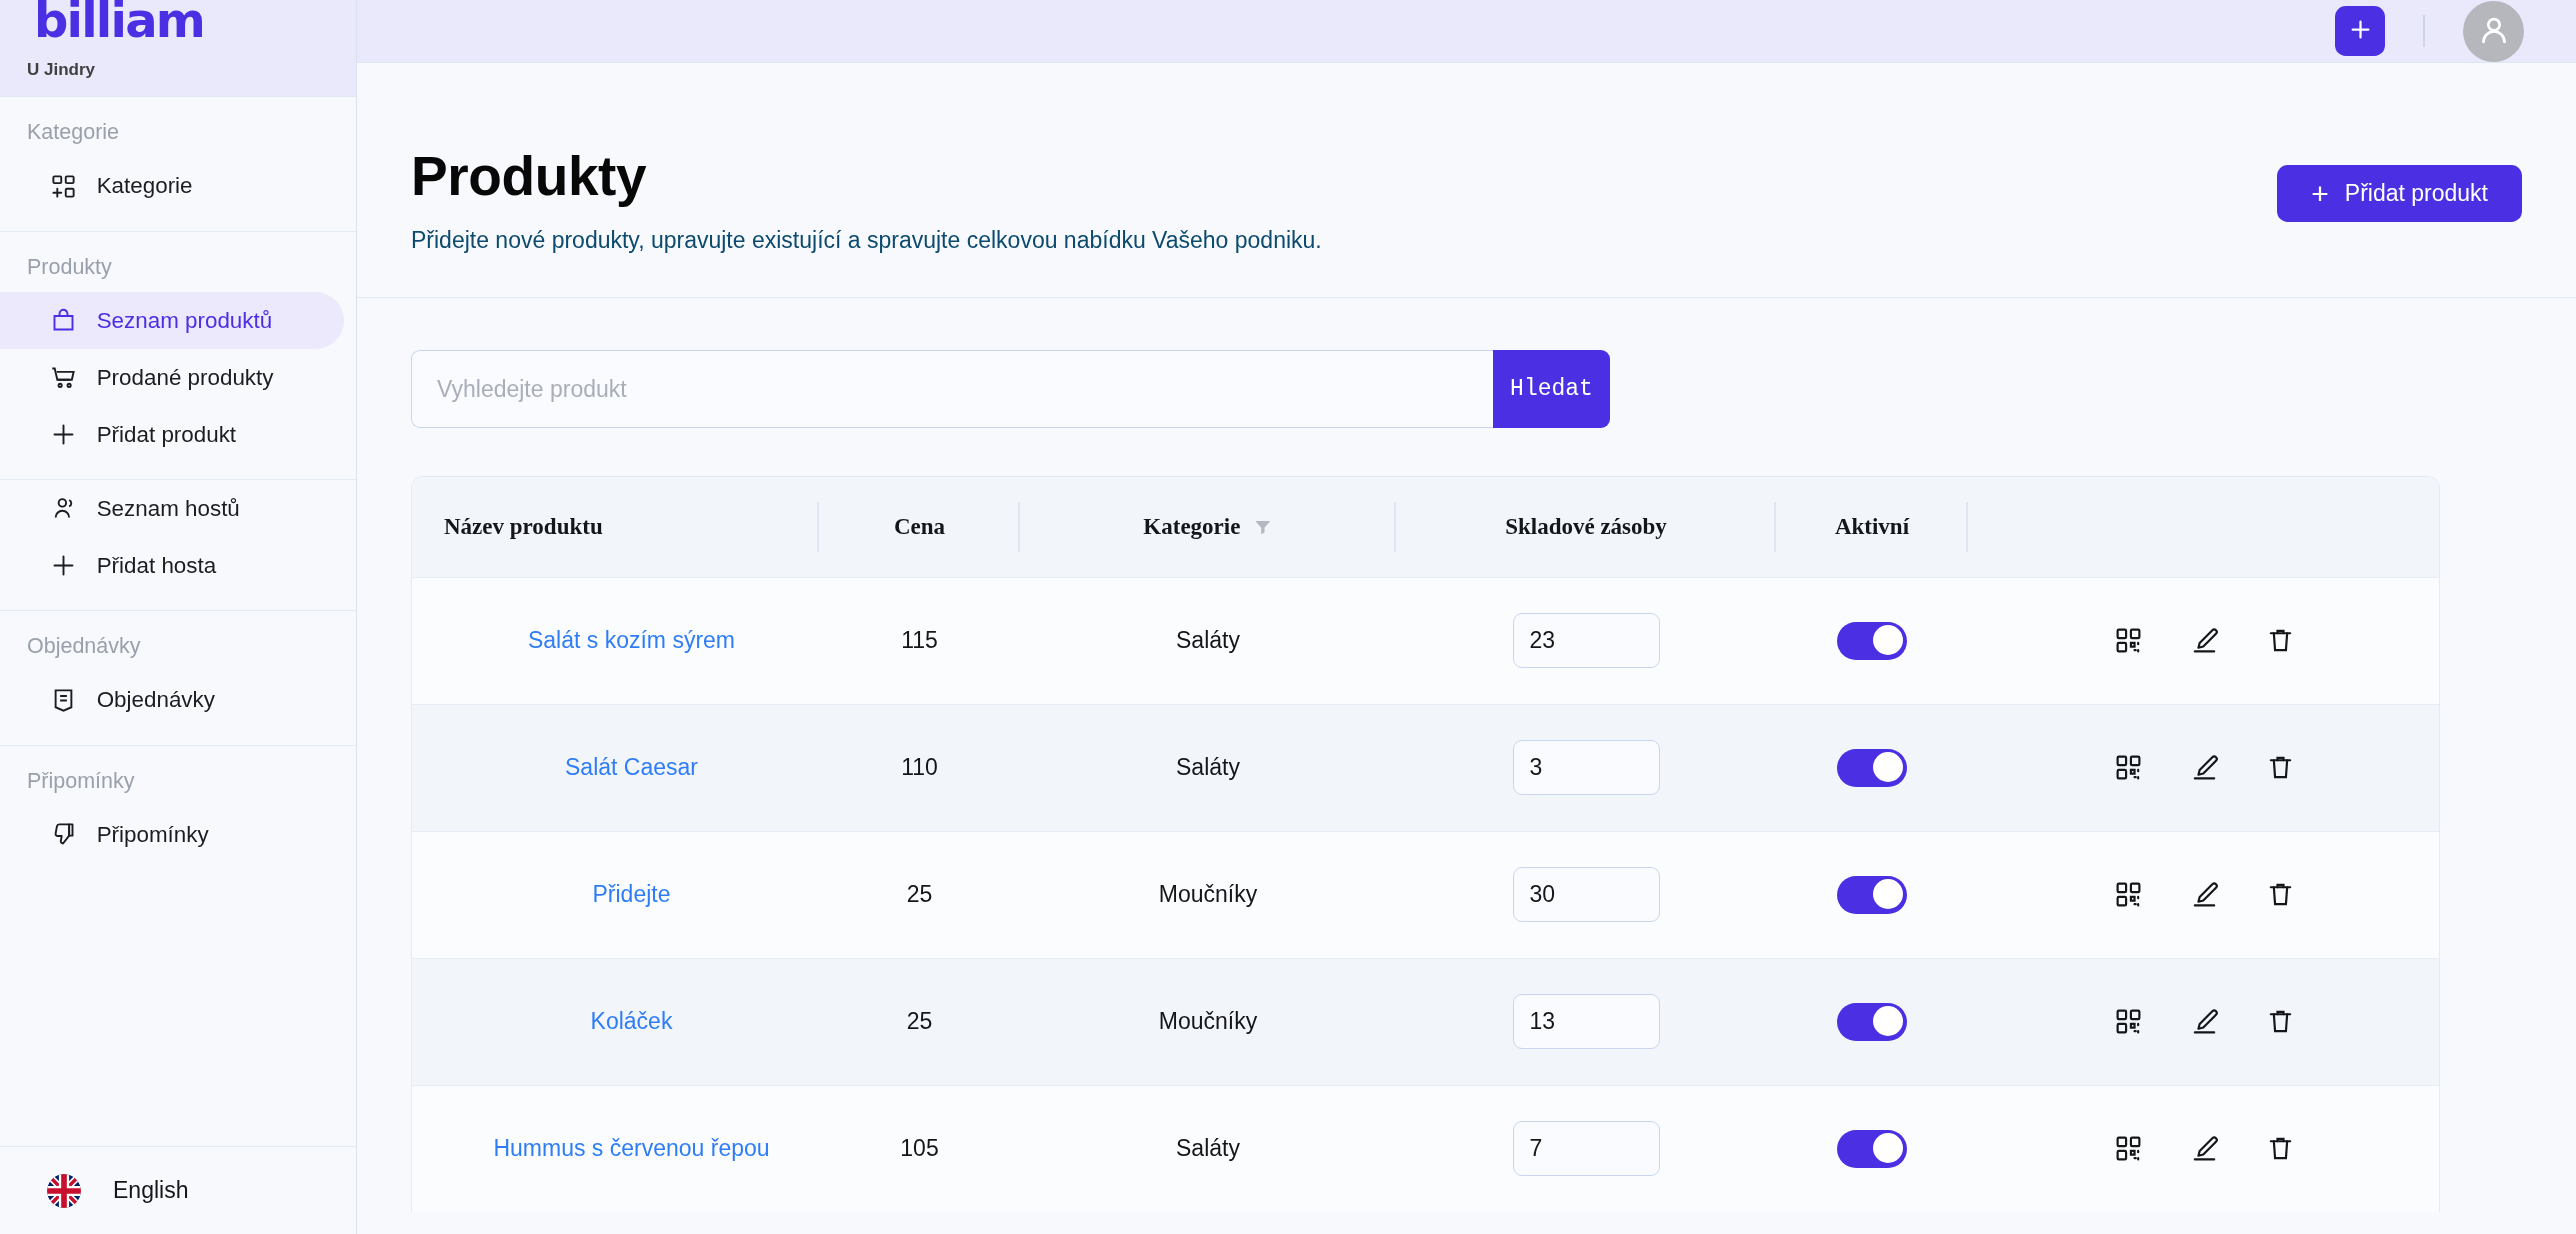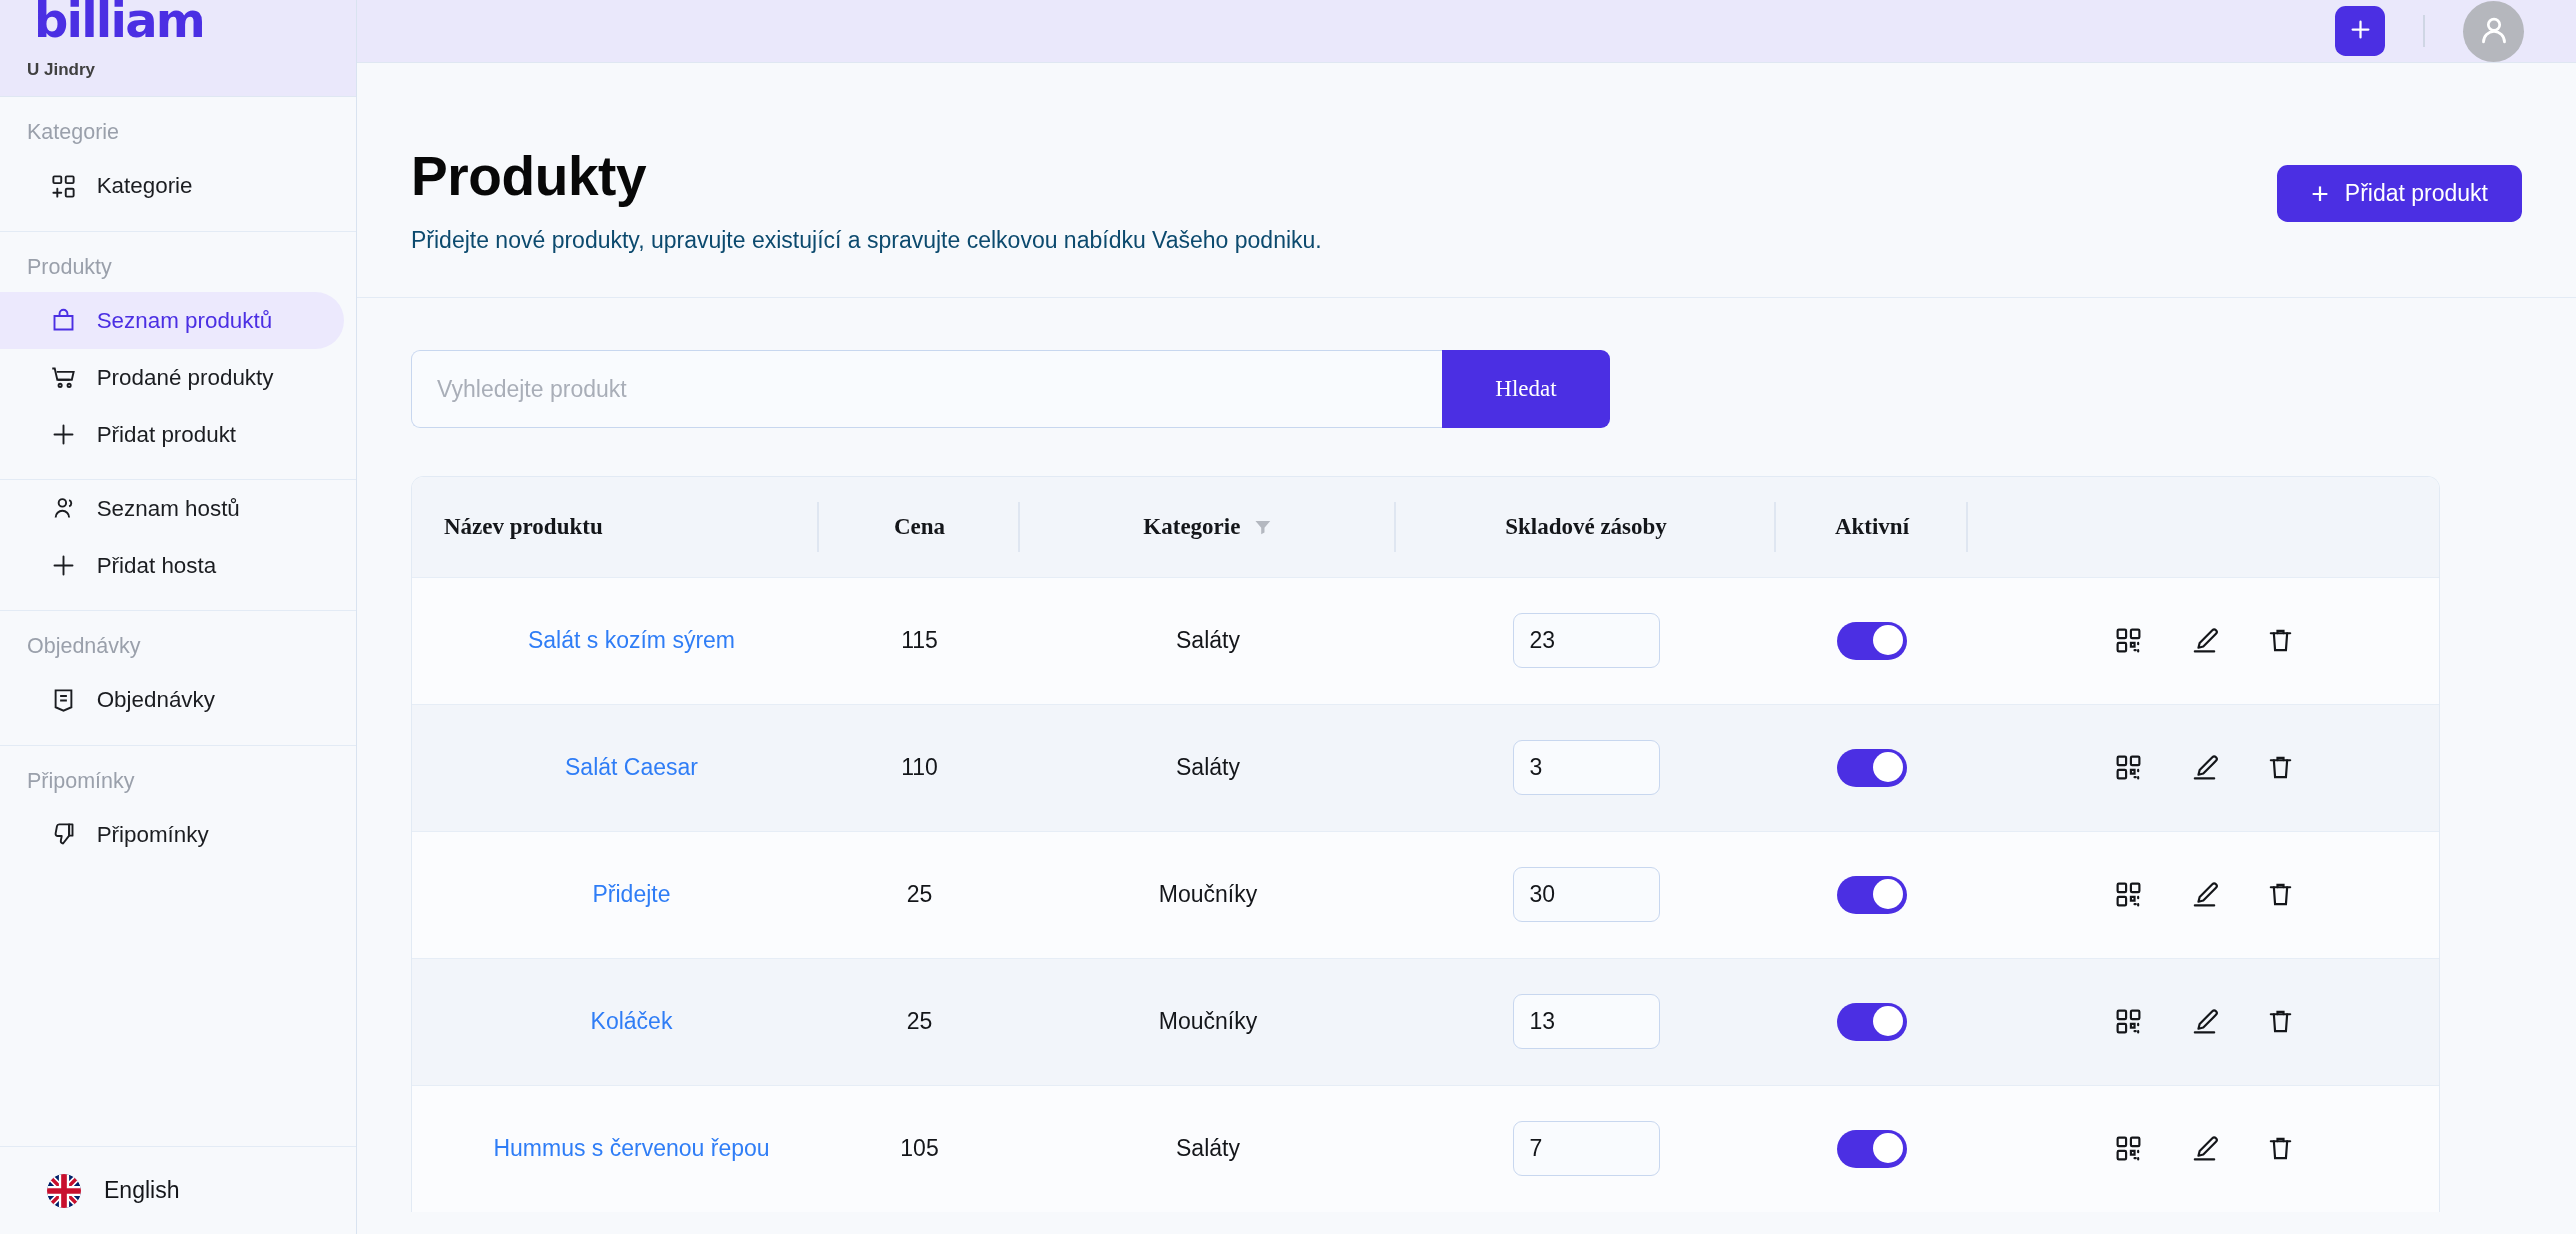--- a/index.html
+++ b/index.html
@@ -65,21 +65,21 @@
   .nav-item.active .ico { color: #4b2fe3; }
   .nav-item .lbl { font-size: 22.4px; color: #1b1d21; white-space: nowrap; }
   .nav-item.active .lbl { color: #4b2fe3; }
   .ico svg { width: 100%; height: 100%; display: block; }
 
   .lang-bar {
     position: absolute; bottom: 0; left: 0; right: 0;
     height: 88px;
     border-top: 1.8px solid #e3ebf5;
     display: flex; align-items: center;
-    padding-left: 47px; gap: 23px;
+    padding-left: 47px; gap: 32px;
     background: #f7f9fc;
     cursor: pointer;
   }
   .flag { width: 34px; height: 34px; border-radius: 50%; overflow: hidden; flex:0 0 34px; }
   .lang-label { font-size: 23px; color: #14161a; }
 
   
   .main { flex: 1; display: flex; flex-direction: column; height: 1234px; min-width:0; }
   .topbar {
     height: 63px; background: #eae8fb;
@@ -127,23 +127,23 @@
   .search-input {
     flex: 1; height: 78px;
     border: 1.8px solid #c8d7ef; border-right: none;
     border-radius: 9px 0 0 9px;
     background: #f9fbfe;
     padding: 0 25px; font-size: 23px; color: #14161a;
     font-family: "Liberation Sans", sans-serif; outline: none;
   }
   .search-input::placeholder { color: #a9aeb8; }
   .search-btn {
-    width: 168px; background: #4b2fe3; color: #fff;
+    width: 117px; background: #4b2fe3; color: #fff;
     border: none; cursor: pointer; border-radius: 0 9px 9px 0;
-    font-size: 23px; font-family: Liberation Serif, serif;
+    font-size: 23px; font-family: Liberation Mono, monospace;
   }
 
   
   .table-card {
     border: 1.8px solid #e2eaf4; border-bottom: none;
     border-radius: 12.5px 12.5px 0 0;
     overflow: hidden; background: #fbfcfe;
     width: 2029px;
   }
   table { width: 100%; border-collapse: collapse; table-layout: fixed; }

